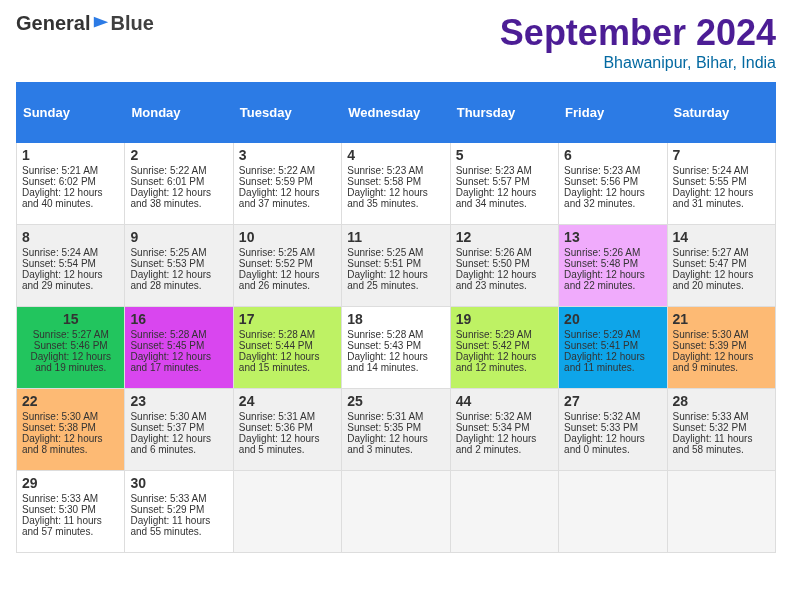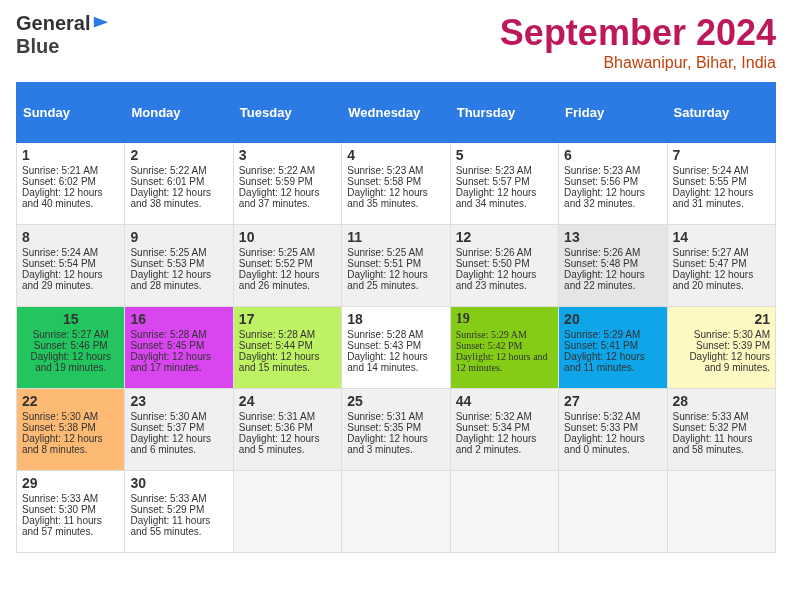--- a/index.html
+++ b/index.html
@@ -15,21 +15,21 @@
       padding: 12px 16px 8px 16px;
     }
     .header-row {
       display: flex;
       align-items: flex-start;
       justify-content: space-between;
       margin-bottom: 10px;
     }
     .logo {
       display: flex;
-      flex-direction: column;
+      flex-direction: row;
       align-items: flex-start;
     }
     .logo-text {
       display: flex;
       align-items: center;
       font-size: 20px;
       font-weight: bold;
       color: #333;
     }
     .logo-general { color: #333; }
@@ -38,25 +38,25 @@
       width: 18px;
       height: 18px;
       margin-left: 2px;
     }
     .title-block {
       text-align: right;
     }
     .month-title {
       font-size: 36px;
       font-weight: bold;
-      color: #be185d;
+      color: #4c1d95;
     }
     .location {
       font-size: 16px;
-      color: #c2410c;
+      color: #0369a1;
     }
     table {
       width: 100%;
       border-collapse: collapse;
       table-layout: fixed;
     }
     th {
       background-color: #2c7be5;
       color: #fff;
       text-align: left;
@@ -190,21 +190,21 @@
         <span>Sunrise: 5:25 AM</span><br>
         <span>Sunset: 5:51 PM</span><br>
         <span>Daylight: 12 hours and 25 minutes.</span>
       </td>
           <td style="background: rgb(240, 240, 240);">
         <span class="day-num">12</span>
         <span>Sunrise: 5:26 AM</span><br>
         <span>Sunset: 5:50 PM</span><br>
         <span>Daylight: 12 hours and 23 minutes.</span>
       </td>
-          <td style="background: #e5e5e5;">
+          <td style="background: #f0abfc;">
         <span class="day-num">13</span>
         <span>Sunrise: 5:26 AM</span><br>
         <span>Sunset: 5:48 PM</span><br>
         <span>Daylight: 12 hours and 22 minutes.</span>
       </td>
           <td style="background: rgb(240, 240, 240);">
         <span class="day-num">14</span>
         <span>Sunrise: 5:27 AM</span><br>
         <span>Sunset: 5:47 PM</span><br>
         <span>Daylight: 12 hours and 20 minutes.</span>
@@ -228,33 +228,33 @@
         <span>Sunrise: 5:28 AM</span><br>
         <span>Sunset: 5:44 PM</span><br>
         <span>Daylight: 12 hours and 15 minutes.</span>
       </td>
           <td style="background: rgb(255, 255, 255);">
         <span class="day-num">18</span>
         <span>Sunrise: 5:28 AM</span><br>
         <span>Sunset: 5:43 PM</span><br>
         <span>Daylight: 12 hours and 14 minutes.</span>
       </td>
-          <td style="background: #84cc16; font-family: Liberation Serif, serif;">
+          <td style="background: #bef264;">
         <span class="day-num">19</span>
         <span>Sunrise: 5:29 AM</span><br>
         <span>Sunset: 5:42 PM</span><br>
         <span>Daylight: 12 hours and 12 minutes.</span>
       </td>
           <td style="background: #0ea5e9;">
         <span class="day-num">20</span>
         <span>Sunrise: 5:29 AM</span><br>
         <span>Sunset: 5:41 PM</span><br>
         <span>Daylight: 12 hours and 11 minutes.</span>
       </td>
-          <td style="background: #fef9c3; text-align: right;">
+          <td style="background: #fdba74;">
         <span class="day-num">21</span>
         <span>Sunrise: 5:30 AM</span><br>
         <span>Sunset: 5:39 PM</span><br>
         <span>Daylight: 12 hours and 9 minutes.</span>
       </td>
         </tr>
         <tr>
           <td style="background: #fdba74; margin-left: 32px;">
         <span class="day-num">22</span>
         <span>Sunrise: 5:30 AM</span><br>

